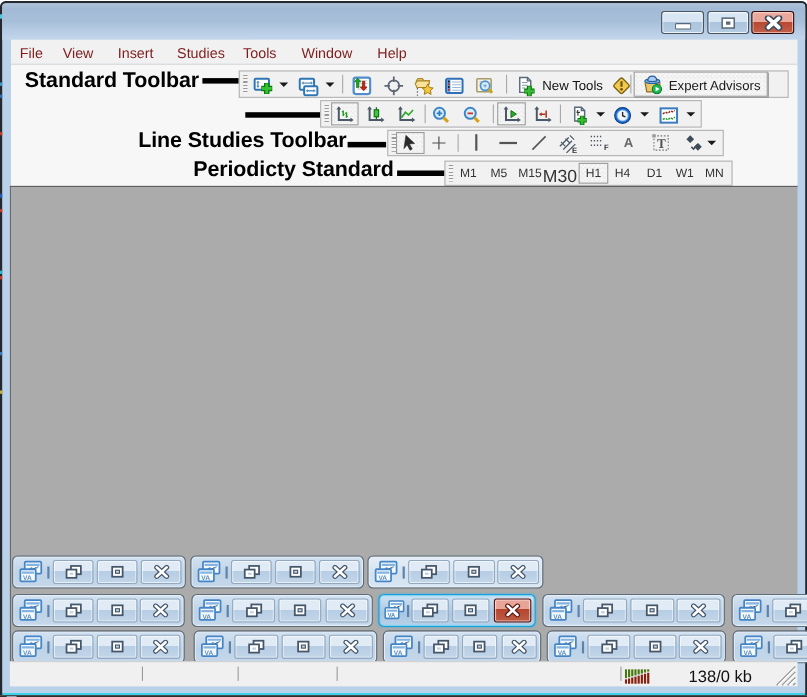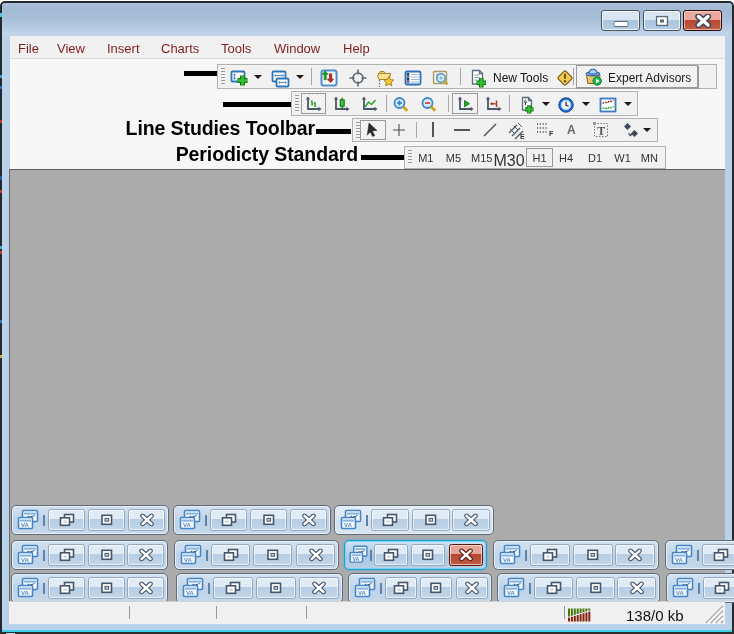--- a/index.html
+++ b/index.html
@@ -53,26 +53,27 @@
 <div class="tbtn" id="btn-close" style="left:683px;width:39px;">
       <span class="ctr"><svg width="17" height="14">
           <path d="M4 2.5l9.5 8.5M13.5 2.5l-9.5 8.5" stroke="#3c4b5c" stroke-width="6.4" stroke-linecap="round"></path>
           <path d="M4 2.5l9.5 8.5M13.5 2.5l-9.5 8.5" stroke="#fff" stroke-width="3.4" stroke-linecap="round"></path>
         </svg></span>
     </div>
 <div id="menubar">
 <span style="left:8px;">File</span>
       <span style="left:47px;">View</span>
       <span style="left:97px;">Insert</span>
-      <span style="left:151px;">Charts</span>
+      <span style="left:151px;">Studies</span>
       <span style="left:211px;">Tools</span>
       <span style="left:264px;">Window</span>
       <span style="left:333px;">Help</span>
 </div>
 <div id="dock">
+<div class="lbl" style="right:544px;top:4px;">Standard Toolbar</div>
 <div class="aline" style="left:174px;top:12px;width:36px;"></div>
 <div class="aline" style="left:213px;top:43px;width:68px;"></div>
 <div class="lbl" style="right:410px;top:59px;">Line Studies Toolbar</div>
 <div class="aline" style="left:306px;top:70px;width:35px;"></div>
 <div class="lbl" style="right:367px;top:85px;">Periodicty Standard</div>
 <div class="aline" style="left:351px;top:96px;width:46px;"></div>
 <div class="tbar" id="tb1" style="left:207px;top:5px;width:500px;height:25px;">
         <div class="grip"></div>
 <div class="ico" style="left:12px;top:4px;"><svg width="19" height="19" viewBox="0 0 19 19">
             <rect x="1.5" y="2.5" width="13" height="10" rx="1" fill="#fff" stroke="#2e75b5" stroke-width="1.8"></rect>

